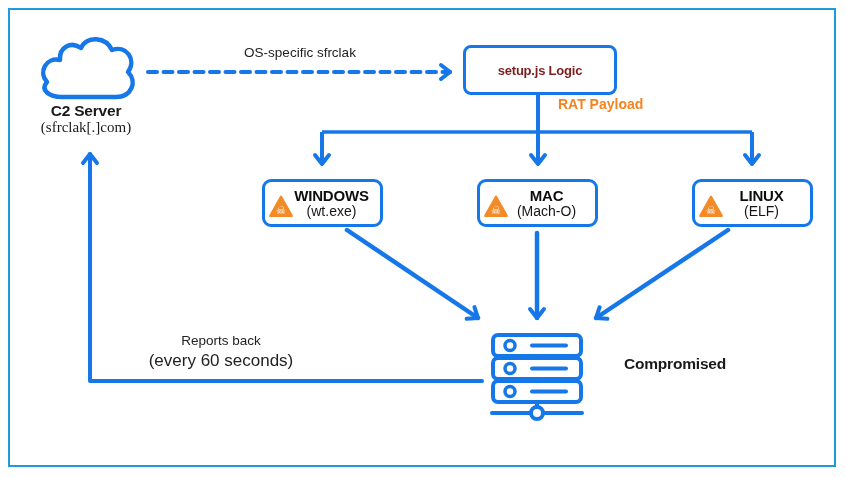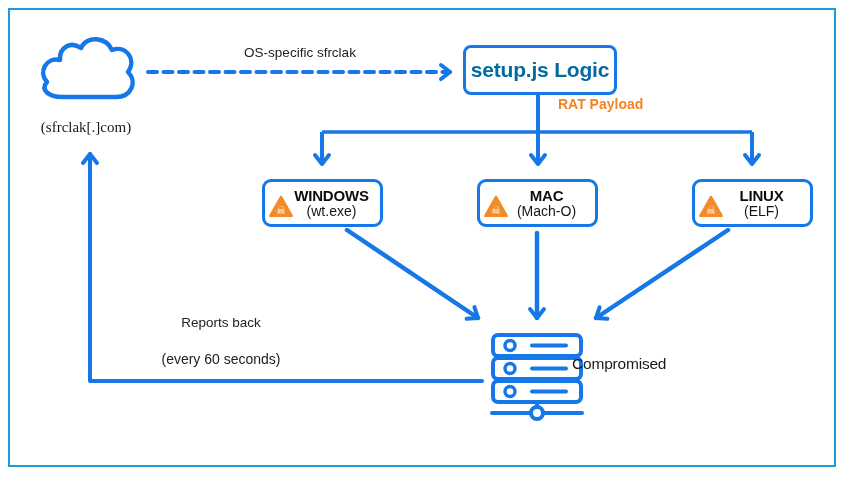--- a/index.html
+++ b/index.html
@@ -10,29 +10,29 @@
   .frame{
     position:absolute;left:8px;top:8px;width:828px;height:459px;
     border:2px solid #1E9CD9;box-sizing:border-box;background:transparent;
   }
   .layer{position:absolute;left:0;top:0;width:846px;height:477px;}
   .lbl{position:absolute;color:#1a1a1a;white-space:nowrap;}
   .c2-title{left:20px;top:102px;width:132px;text-align:center;font-weight:bold;font-size:15.5px;letter-spacing:-0.2px;}
   .c2-sub{left:10px;top:119px;width:152px;text-align:center;font-size:15px;font-family:Liberation Serif, serif;}
   .edge-label{left:208px;top:45px;width:184px;text-align:center;font-size:13.5px;color:#222;}
   .rat-label{left:558px;top:96px;font-size:14px;font-weight:bold;color:#F5831E;}
-  .reports1{left:140px;top:315px;width:162px;text-align:center;font-size:13.5px;color:#222;}
-  .reports2{left:140px;top:351px;width:162px;text-align:center;font-size:14px;color:#222;}
-  .comp-label{left:572px;top:355px;font-weight:normal;font-size:15.5px;line-height:17px;letter-spacing:-0.2px;}
+  .reports1{left:140px;top:333px;width:162px;text-align:center;font-size:13.5px;color:#222;}
+  .reports2{left:140px;top:351px;width:162px;text-align:center;font-size:17px;color:#222;}
+  .comp-label{left:624px;top:355px;font-weight:bold;font-size:15.5px;line-height:17px;letter-spacing:-0.2px;}
   .node-box{
     position:absolute;box-sizing:border-box;border:3.5px solid #1677E8;border-radius:9px;
     background:#fff;display:flex;flex-direction:column;justify-content:center;align-items:center;
   }
   .setup-box{left:463px;top:45px;width:154px;height:50px;border-radius:8px;}
-  .setup-box .t{font-weight:bold;font-size:21px;color:#0369a1;letter-spacing:-0.2px;}
+  .setup-box .t{font-weight:bold;font-size:13px;color:#7f1d1d;letter-spacing:-0.2px;}
   .os-box{width:121px;height:48px;top:179px;padding-left:18px;}
   .os-box .t{font-weight:bold;font-size:15px;line-height:15px;color:#0d0d0d;letter-spacing:-0.2px;}
   .os-box .s{font-size:14px;line-height:16px;color:#151515;}
   .os-windows{left:262px;}
   .os-mac{left:477px;}
   .os-linux{left:692px;}
   .warn{position:absolute;left:4px;top:13px;width:24px;height:22px;}
 </style>
 </head>
 <body>
@@ -102,20 +102,21 @@
 
   <div class="node-box os-box os-linux">
     <svg class="warn" viewBox="0 0 24 22">
       <path d="M12,1.5 L22.5,20 a1.8,1.8 0 0 1 -1.6,2.7 H3.1 a1.8,1.8 0 0 1 -1.6,-2.7 Z" fill="#F28B28" stroke="#F28B28" stroke-width="2" stroke-linejoin="round"></path>
       <text x="12" y="19" font-size="11" fill="#ffffff" text-anchor="middle" font-family="DejaVu Sans">☠</text>
     </svg>
     <span class="t">LINUX</span>
     <span class="s">(ELF)</span>
   </div>
 
+  <div class="lbl c2-title">C2 Server</div>
   <div class="lbl c2-sub">(sfrclak[.]com)</div>
   <div class="lbl edge-label">OS-specific sfrclak</div>
   <div class="lbl rat-label">RAT Payload</div>
   <div class="lbl reports1">Reports back</div>
   <div class="lbl reports2">(every 60 seconds)</div>
   <div class="lbl comp-label">
     <div>Compromised</div>
   </div>
 </div>
 

